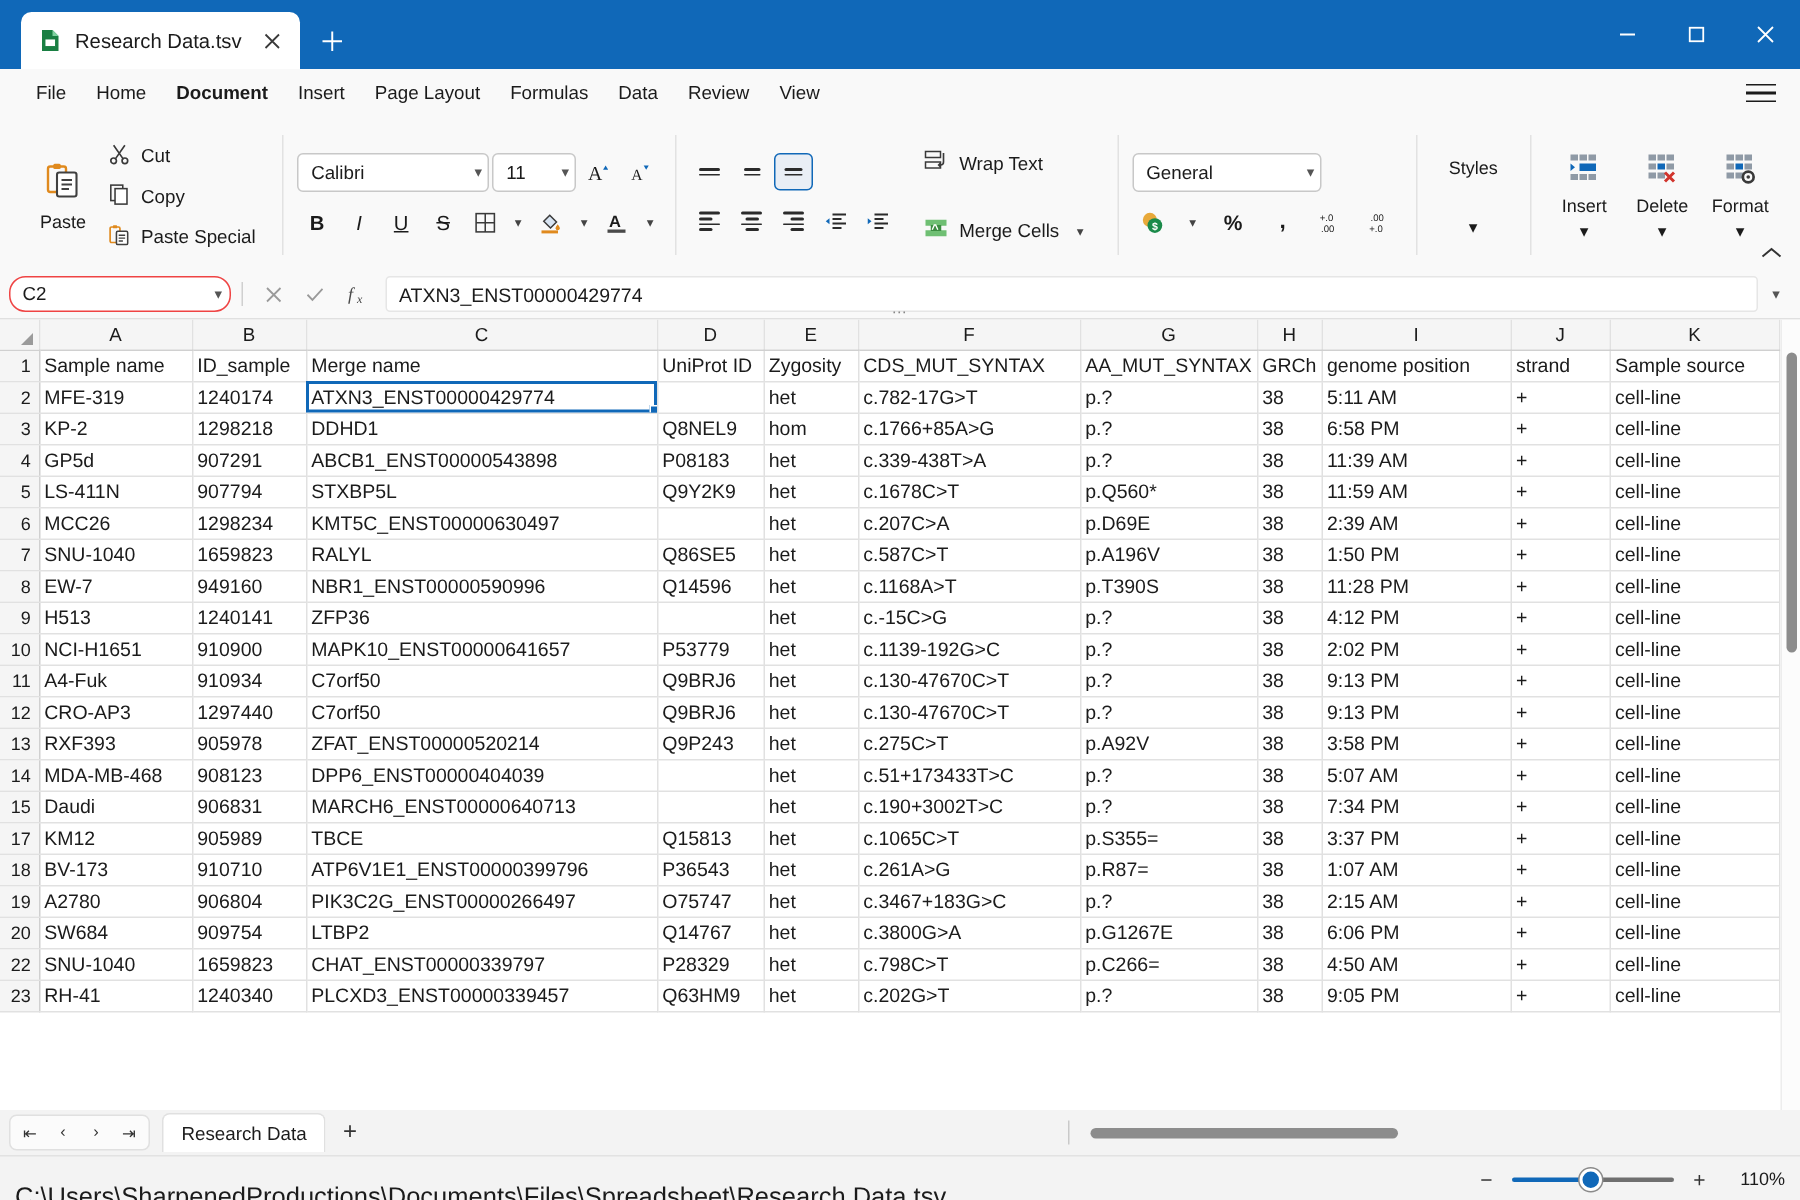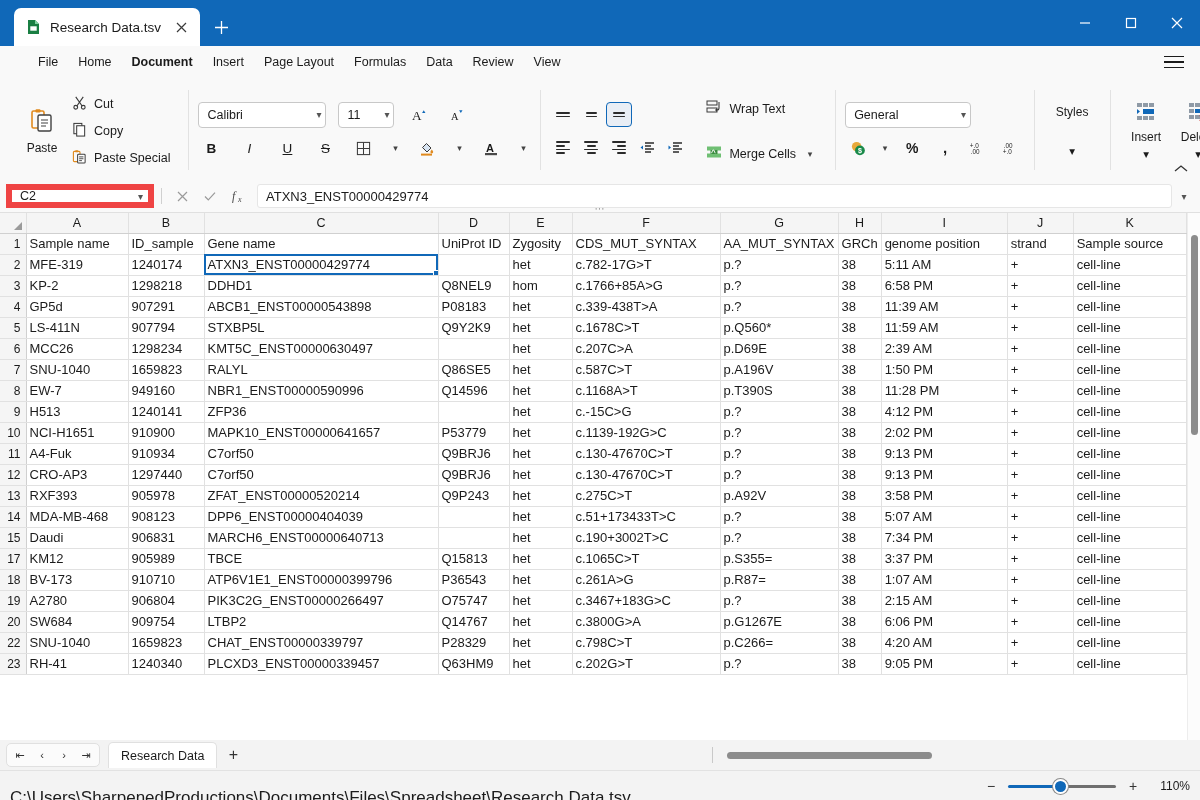--- a/index.html
+++ b/index.html
@@ -76,21 +76,21 @@
     color: #ffffff;
     cursor: pointer;
   }
 
   
   .menubar {
     height: 32px;
     background: #f9f9f9;
     display: flex;
     align-items: center;
-    padding: 0 28px;
+    padding: 0 14px;
     position: relative;
     flex: 0 0 32px;
   }
   .menuitem {
     font-size: 12.5px;
     color: #1b1b1b;
     padding: 5px 10px;
     border-radius: 4px;
     cursor: pointer;
     white-space: nowrap;
@@ -147,21 +147,21 @@
   .clipcol { display: flex; flex-direction: column; justify-content: space-between; gap: 3px; }
   .smallbtn {
     display: flex; align-items: center; gap: 7px;
     font-size: 12.5px; color: #1b1b1b;
     padding: 3px 8px 3px 4px;
     border-radius: 4px;
     cursor: pointer;
     white-space: nowrap;
   }
   .fontcol { display: flex; flex-direction: column; gap: 8px; justify-content: center; }
-  .rowline { display: flex; align-items: center; gap: 12px; }
+  .rowline { display: flex; align-items: center; gap: 2px; }
   .combo {
     height: 26px;
     border: 1px solid #c8c8c8;
     border-radius: 4px;
     background: #fff;
     display: flex; align-items: center;
     padding: 0 4px 0 8px;
     font-size: 12.5px; color: #1b1b1b;
     cursor: pointer;
     justify-content: space-between;
@@ -200,22 +200,22 @@
     height: 30px;
     background: #f9f9f9;
     display: flex; align-items: center;
     padding: 0 6px 2px 6px;
     gap: 2px;
     flex: 0 0 30px;
     position: relative;
   }
   .namebox {
     width: 148px; height: 24px;
-    border: 6px solid #ef4444;
-    border-radius: 0; background: #fff;
+    border: 1px solid #ef4444;
+    border-radius: 11px; background: #fff;
     display:flex; align-items:center; justify-content: space-between;
     padding: 0 5px 0 8px;
     font-size: 12.5px; color:#1b1b1b;
   }
   .fbsep { width: 1px; height: 16px; background: #d0d0d0; margin: 0 5px; }
   .fbicon {
     width: 26px; height: 24px; display:flex; align-items:center; justify-content:center;
     color: #9a9a9a; font-size: 13px; cursor:pointer;
   }
   .fbinput {
@@ -823,21 +823,21 @@
             <th>I</th>
             <th>J</th>
             <th>K</th>
           </tr>
       </thead>
       <tbody id="grid-body">
           <tr>
             <th class="rowhead">1</th>
             <td>Sample name</td>
             <td>ID_sample</td>
-            <td>Gene name</td>
+            <td>Merge name</td>
             <td>UniProt ID</td>
             <td>Zygosity</td>
             <td>CDS_MUT_SYNTAX</td>
             <td>AA_MUT_SYNTAX</td>
             <td>GRCh</td>
             <td>genome position</td>
             <td>strand</td>
             <td>Sample source</td>
           </tr>
           <tr>
@@ -1095,21 +1095,21 @@
           <tr>
             <th class="rowhead">22</th>
             <td>SNU-1040</td>
             <td class="num">1659823</td>
             <td>CHAT_ENST00000339797</td>
             <td>P28329</td>
             <td>het</td>
             <td>c.798C&gt;T</td>
             <td>p.C266=</td>
             <td class="num">38</td>
-            <td class="num">4:20 AM</td>
+            <td class="num">4:50 AM</td>
             <td>+</td>
             <td>cell-line</td>
           </tr>
           <tr>
             <th class="rowhead">23</th>
             <td>RH-41</td>
             <td class="num">1240340</td>
             <td>PLCXD3_ENST00000339457</td>
             <td>Q63HM9</td>
             <td>het</td>

